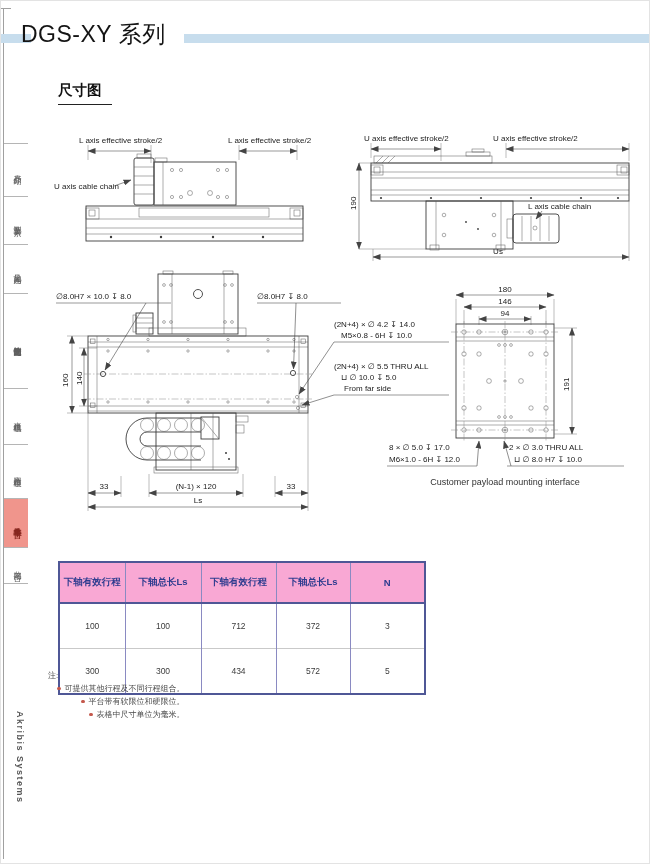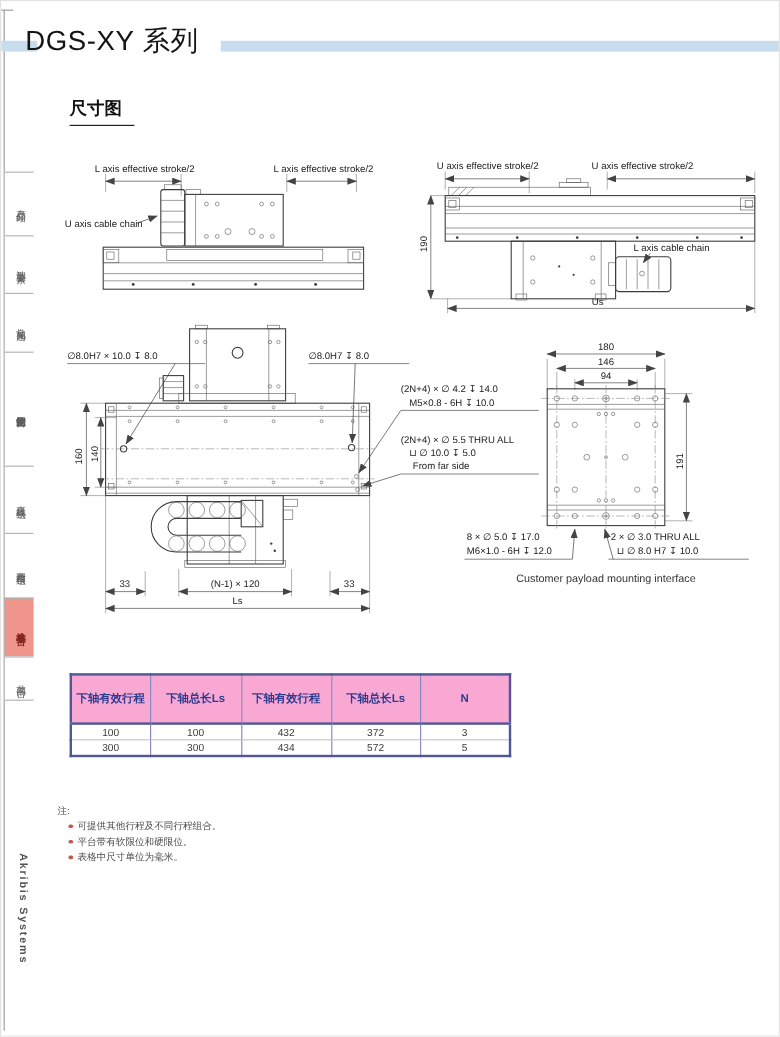--- a/index.html
+++ b/index.html
@@ -33,25 +33,25 @@
   .ldr{stroke:#444;stroke-width:0.6;fill:none;}
   .cl{stroke:#8a8a8a;stroke-width:0.5;fill:none;stroke-dasharray:7 2 1.5 2;}
   .t{font:8px "Liberation Sans",sans-serif;fill:#222;}
   .t9{font:9px "Liberation Sans",sans-serif;fill:#333;}
   .dot{fill:#3c3c3c;}
   
   .spec-table{position:absolute;left:57px;top:560px;width:366px;border-collapse:collapse;
               table-layout:fixed;border:2px solid #4f5796;}
   .spec-table th{background:#f9a8d4;color:#2e3c8f;font-size:9.5px;font-weight:bold;height:37px;
                  border-right:1px solid #8a8ac2;border-bottom:2px solid #4f5796;text-align:center;}
-  .spec-table td{font-size:8.5px;color:#3c3c3c;height:12px;text-align:center;padding:0;
+  .spec-table td{font-size:8.5px;color:#3c3c3c;height:12px;text-align:center;padding:16px;
                  border-right:1px solid #8a8ac2;border-top:1px solid #c9c9c9;}
   
   .notes{position:absolute;left:47px;top:668px;font-size:8px;color:#4a4a4a;line-height:13px;}
-  .note-line{display:flex;align-items:center;margin-left:9px;}
+  .note-line{display:flex;align-items:center;margin-left:9px;justify-content:flex-end;}
   .bullet{width:3.5px;height:3.5px;border-radius:50%;background:#c4584c;margin-right:4px;flex:0 0 auto;}
 </style>
 </head>
 <body>
 
 <div class="page">
 
   <svg width="0" height="0" style="left:0;top:0">
     <defs>
       <marker id="arr" viewBox="0 0 8 6" markerWidth="8" markerHeight="6" refX="7.5" refY="3" orient="auto-start-reverse" markerUnits="userSpaceOnUse">
@@ -375,21 +375,21 @@
         <th>下轴总长Ls</th>
         <th>下轴有效行程</th>
         <th>下轴总长Ls</th>
         <th>N</th>
       </tr>
     </thead>
     <tbody>
       <tr>
         <td>100</td>
           <td>100</td>
-          <td>432</td>
+          <td>712</td>
           <td>372</td>
           <td>3</td>
       </tr>
       <tr>
         <td>300</td>
           <td>300</td>
           <td>434</td>
           <td>572</td>
           <td>5</td>
       </tr>

